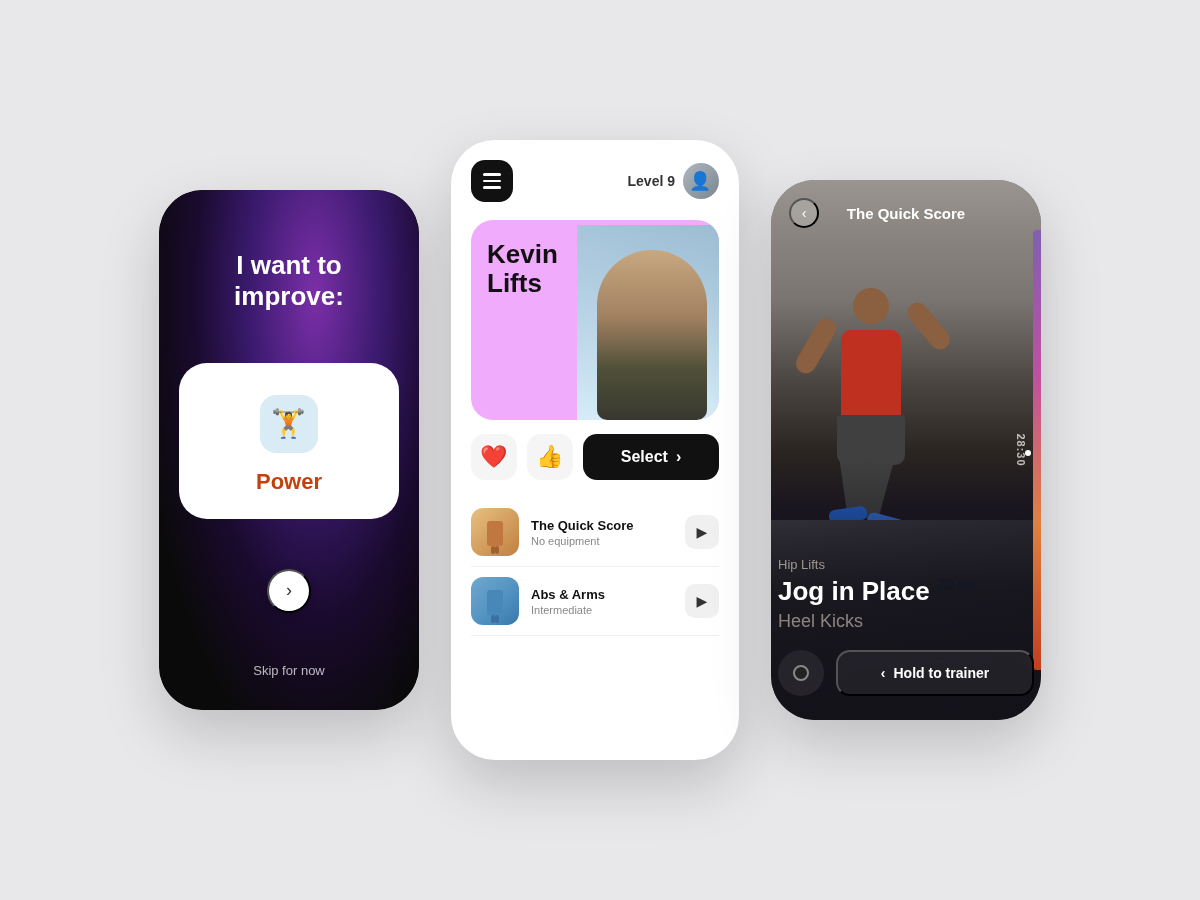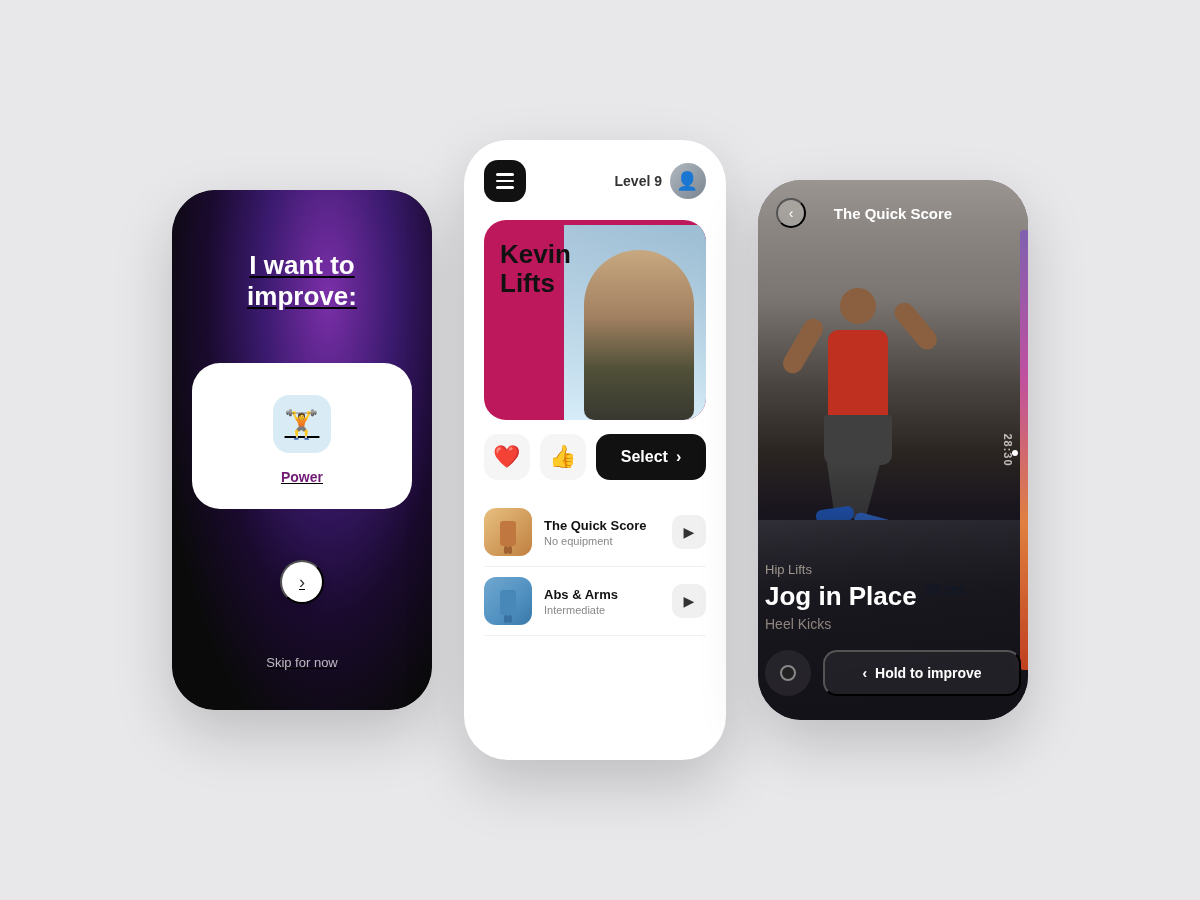--- a/index.html
+++ b/index.html
@@ -37,22 +37,21 @@
       border-radius: 44px;
     }
     .phone1-content {
       position: relative;
       z-index: 2;
       display: flex;
       flex-direction: column;
       align-items: center;
       justify-content: space-between;
       height: 100%;
-      padding: 60px 20px 40px;
-      text-decoration: underline;
+      padding: 60px 20px 32px;
     }
     .phone1-title {
       color: #fff;
       font-size: 26px;
       font-weight: 700;
       text-align: center;
       line-height: 1.2;
     }
     .phone1-card {
       background: #fff;
@@ -68,23 +67,23 @@
       width: 58px;
       height: 58px;
       background: #d9ecf5;
       border-radius: 16px;
       display: flex;
       align-items: center;
       justify-content: center;
       font-size: 28px;
     }
     .phone1-label {
-      font-size: 14px;
+      font-size: 22px;
       font-weight: 700;
-      color: #701a75;
+      color: #c2410c;
     }
     .phone1-arrow {
       width: 44px;
       height: 44px;
       background: #fff;
       border-radius: 50%;
       display: flex;
       align-items: center;
       justify-content: center;
       box-shadow: 0 2px 8px rgba(0,0,0,0.2);
@@ -93,21 +92,21 @@
       color: #333;
     }
     .phone1-skip {
       color: rgba(255,255,255,0.7);
       font-size: 13px;
       cursor: pointer;
     }
 
     
     .phone2 {
-      width: 262px;
+      width: 288px;
       height: 620px;
       background: #fff;
     }
     .phone2-inner {
       display: flex;
       flex-direction: column;
       height: 100%;
       padding: 20px 20px 24px;
       gap: 0;
     }
@@ -156,21 +155,21 @@
       justify-content: center;
       font-size: 18px;
     }
     .section-title {
       font-size: 18px;
       font-weight: 700;
       color: #111;
       margin-bottom: 14px;
     }
     .trainer-card {
-      background: #be185d;
+      background: #f0abfc;
       border-radius: 22px;
       padding: 20px 16px 0;
       position: relative;
       height: 200px;
       overflow: hidden;
       margin-bottom: 14px;
       display: flex;
       align-items: flex-start;
     }
     .trainer-name {
@@ -546,21 +545,21 @@
       font-size: 26px;
       font-weight: 800;
     }
     .exercise-duration {
       color: #0f172a;
       font-size: 14px;
       font-weight: 400;
     }
     .next-exercise {
       color: rgba(180,170,160,0.75);
-      font-size: 14px;
+      font-size: 18px;
       font-weight: 500;
       margin-bottom: 18px;
     }
     .hold-row {
       display: flex;
       align-items: center;
       gap: 12px;
     }
     .record-btn {
       width: 46px;
@@ -726,17 +725,17 @@
       <span class="exercise-name">Jog in Place</span>
       <span class="exercise-duration">20 sec</span>
     </div>
     <div class="next-exercise">Heel Kicks</div>
     <div class="hold-row">
       <div class="record-btn">
         <div class="record-inner"></div>
       </div>
       <button class="hold-btn">
         <span>‹</span>
-        <span>Hold to improve</span>
+        <span>Hold to trainer</span>
       </button>
     </div>
   </div>
 </div>
 
 </body></html>

